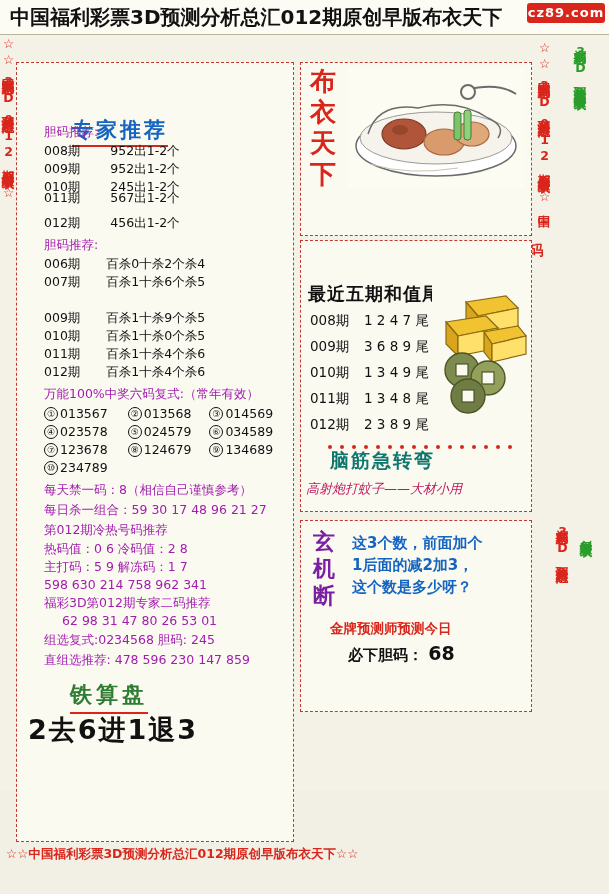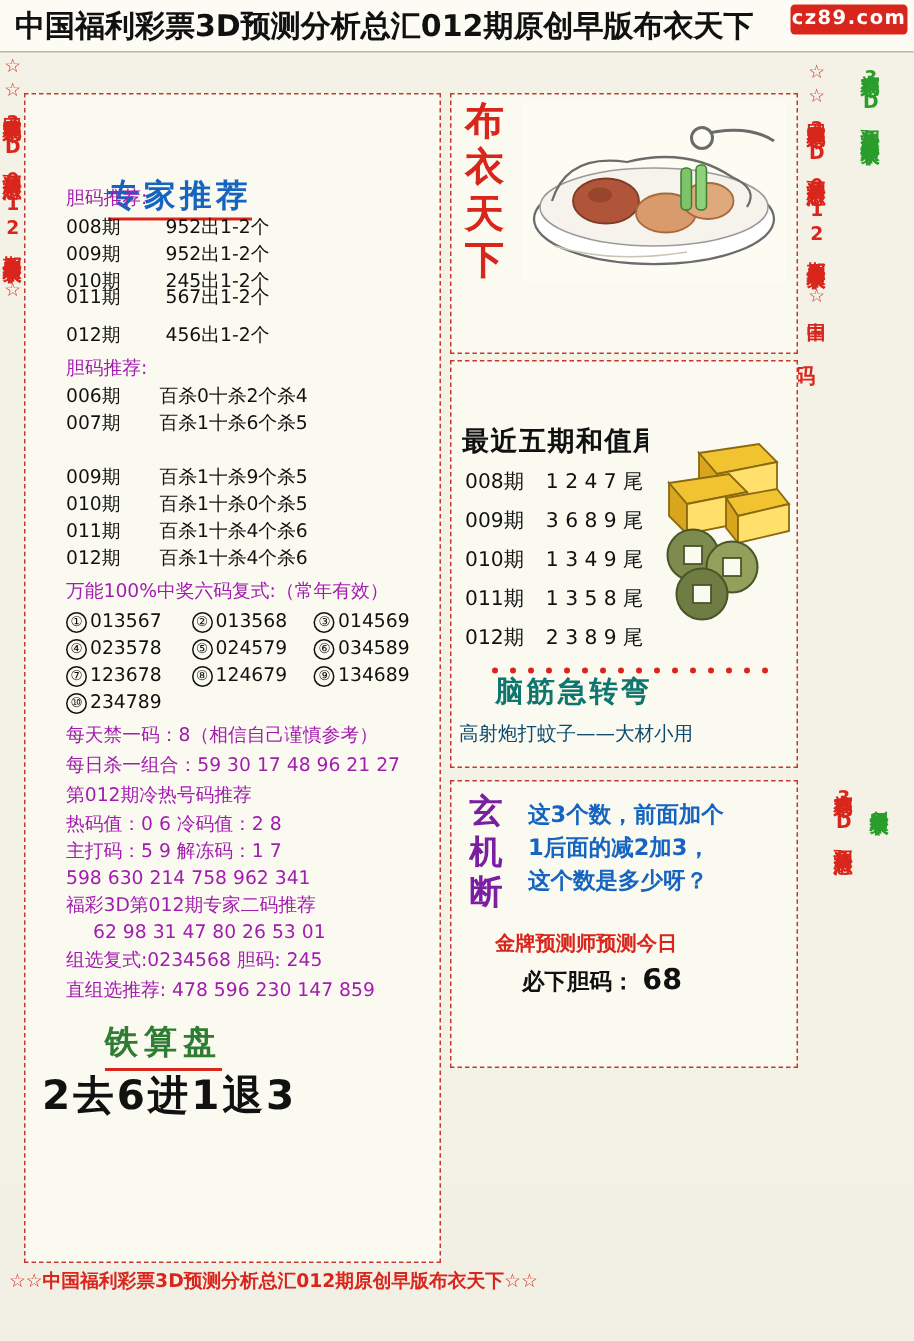--- a/index.html
+++ b/index.html
@@ -131,21 +131,21 @@
   }
   .naojin{
     position:absolute;left:330px;top:448px;
     font-size:19px;font-weight:bold;color:#0f766e;letter-spacing:2px;
   }
   .naojin-dots{
     position:absolute;left:324px;top:444px;width:200px;height:6px;
   }
   .gaoshe{
     position:absolute;left:306px;top:480px;
-    font-size:13px;color:#0c4a6e;white-space:nowrap;
+    font-size:13px;color:#be185d;white-space:nowrap;font-style:italic;
   }
   
   .xuanji{
     position:absolute;left:306px;top:528px;
     width:36px;
     font-size:22px;font-weight:bold;color:#7b1fa2;
     line-height:27px;text-align:center;
     letter-spacing:0;
   }
   .riddle{
@@ -349,21 +349,21 @@
     <span>3 6 8 9 尾</span>
   </div>
   <div class="mid-row" style="left:310px;top:364px;">
     <span>010期</span>
     <span style="display:inline-block;width:6px;"></span>
     <span>1 3 4 9 尾</span>
   </div>
   <div class="mid-row" style="left:310px;top:390px;">
     <span>011期</span>
     <span style="display:inline-block;width:6px;"></span>
-    <span>1 3 5 8 尾</span>
+    <span>1 3 4 8 尾</span>
   </div>
   <div class="mid-row" style="left:310px;top:416px;">
     <span>012期</span>
     <span style="display:inline-block;width:6px;"></span>
     <span>2 3 8 9 尾</span>
   </div>
 
   <svg class="naojin-dots" viewBox="0 0 200 6">
     <g fill="#d9261c">
       <circle cx="6" cy="3" r="2"></circle>

